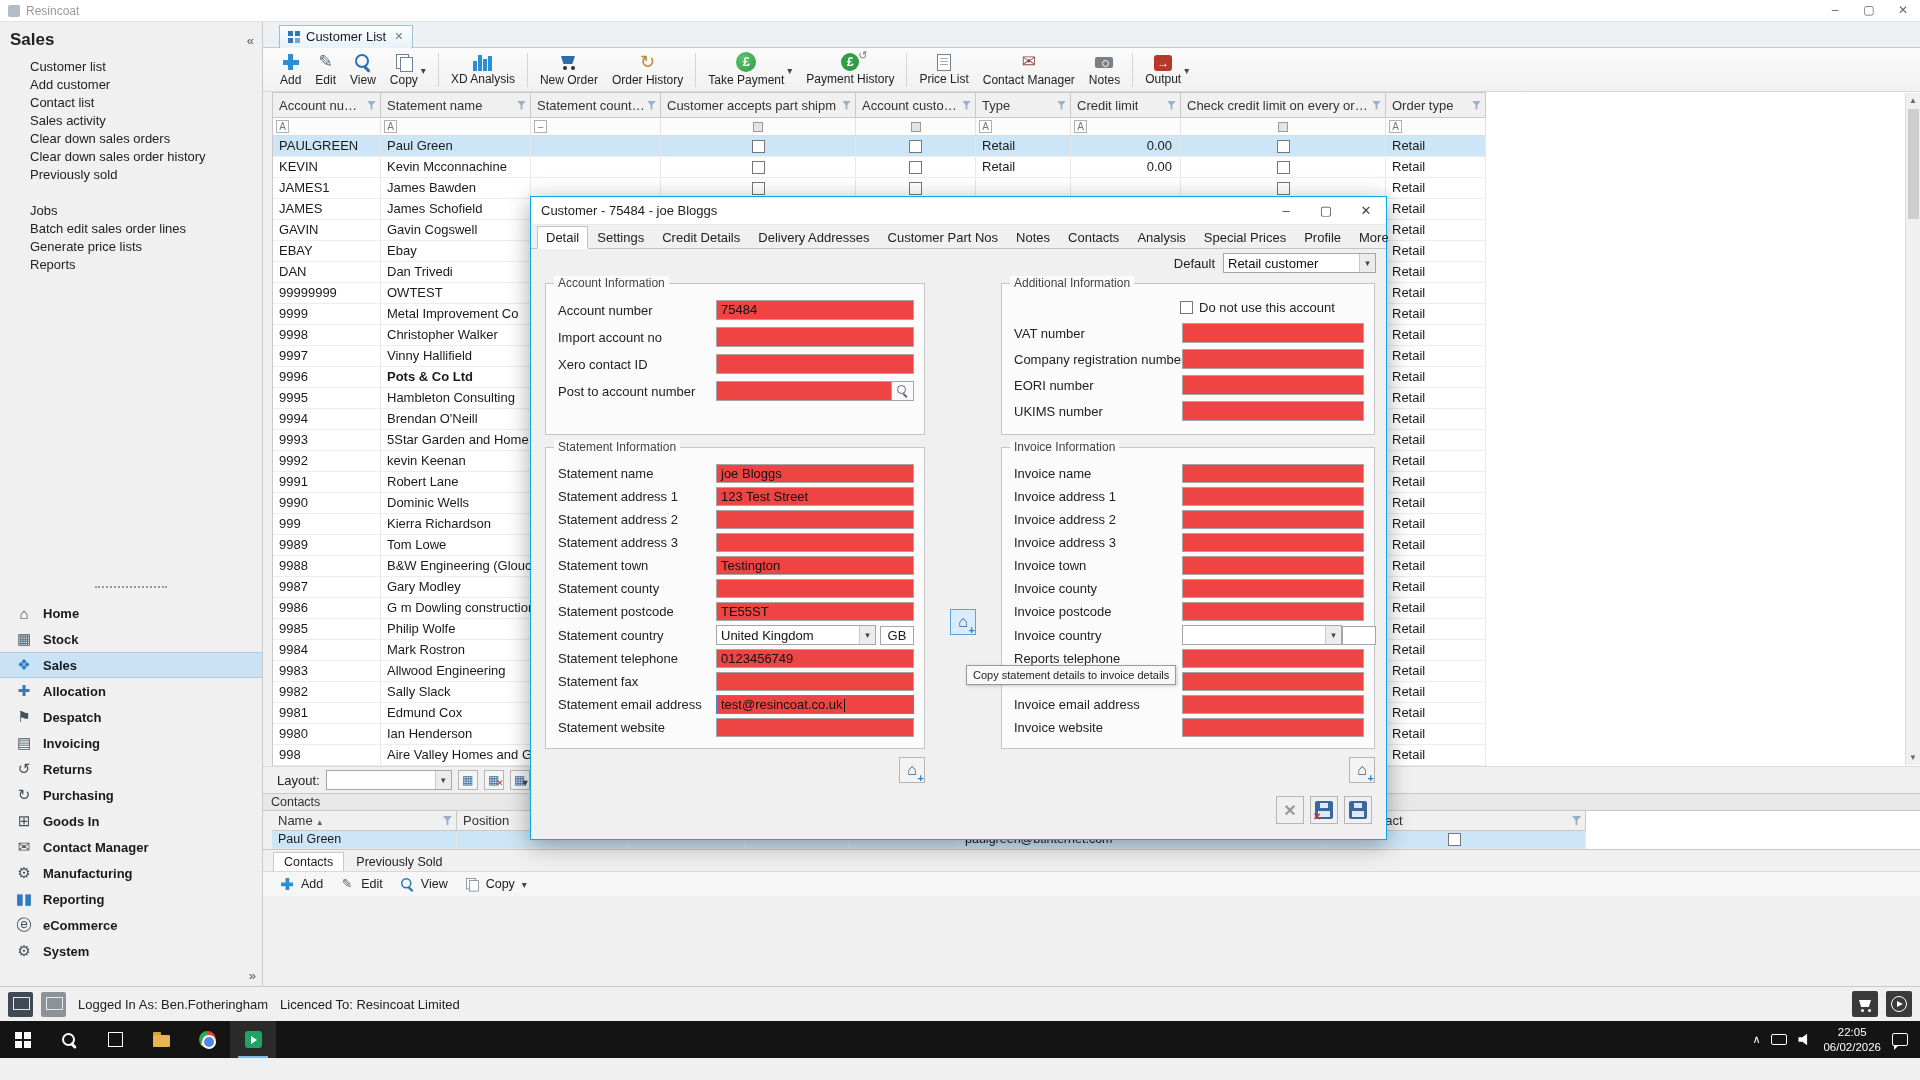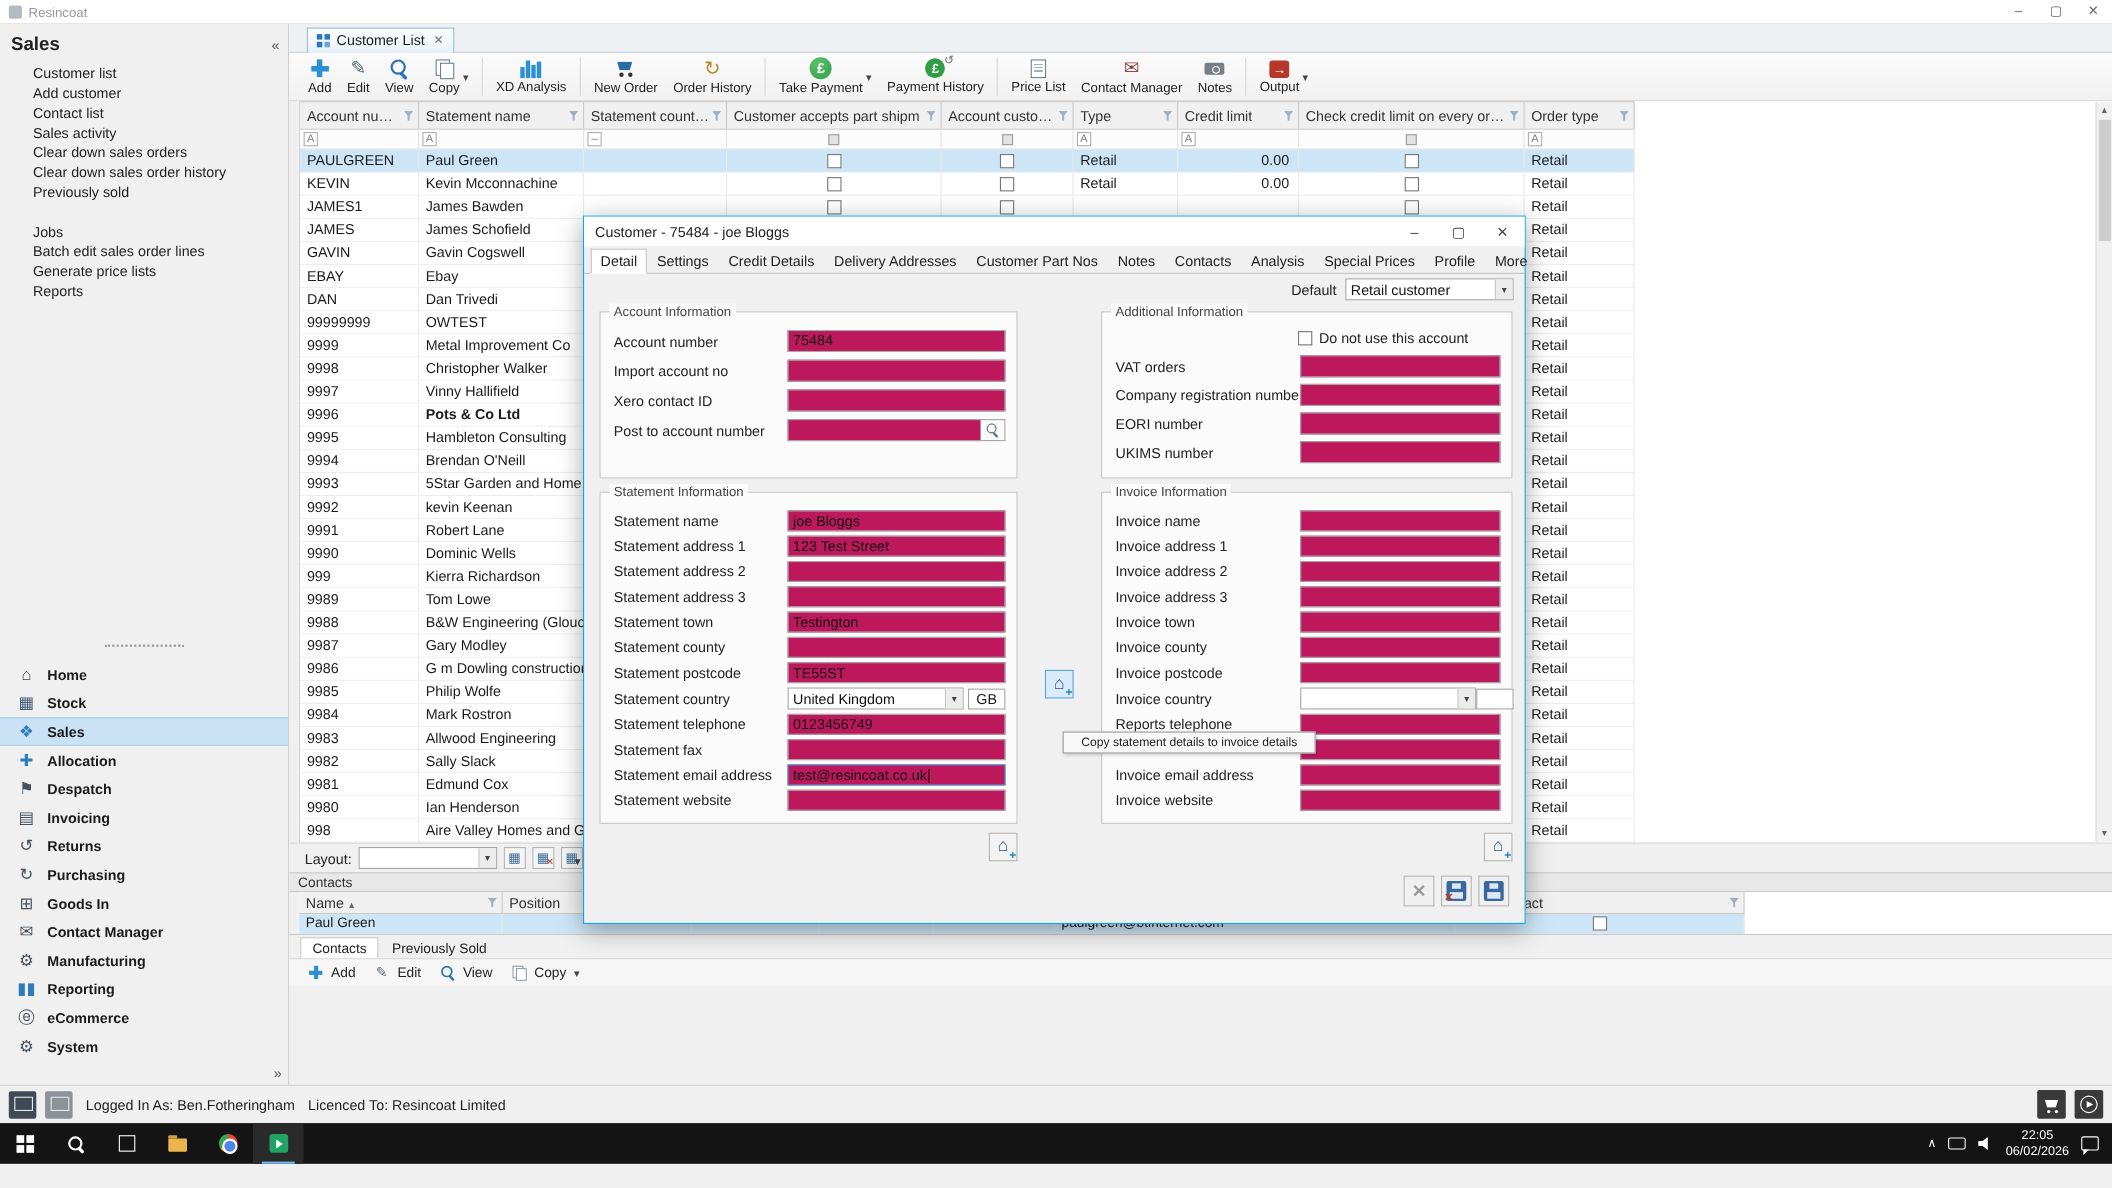--- a/index.html
+++ b/index.html
@@ -205,39 +205,39 @@
 .gb-account{left:14px;top:86px;width:380px;height:152px}
 .gb-statement{left:14px;top:250px;width:380px;height:302px}
 .gb-additional{left:470px;top:86px;width:374px;height:152px}
 .gb-invoice{left:470px;top:250px;width:374px;height:302px}
 .frow{display:flex;align-items:center;margin-bottom:4px}
 .gb-account .frow{margin-bottom:7px}
 .gb-additional .frow{margin-bottom:6px}
 .flabel{font-size:13px;color:#222;flex:0 0 auto;white-space:nowrap;overflow:hidden}
 .lw-left{width:158px}
 .lw-right{width:168px}
-.finput{height:19px;background:#be185d;border:1px solid #a6a6a6;flex:1;font-size:13px;line-height:17px;padding:0 4px;color:#111;overflow:hidden;white-space:nowrap}
+.finput{height:19px;background:#ef4444;border:1px solid #a6a6a6;flex:1;font-size:13px;line-height:17px;padding:0 4px;color:#111;overflow:hidden;white-space:nowrap}
 .gb-account .finput,.gb-additional .finput{height:20px}
 .finput.focused{border-color:#3d8edb}
 .caret{display:inline-block;width:1px;height:13px;background:#111;vertical-align:middle;margin-left:1px}
 .mag-btn{width:22px;height:20px;border:1px solid #a6a6a6;border-left:none;background:#fafafa;display:flex;align-items:center;justify-content:center}
 .mag-sm{width:14px;height:14px;position:relative}
 .mag-sm::before{content:'';position:absolute;left:1px;top:1px;width:7px;height:7px;border:1.8px solid #5a6b7a;border-radius:50%}
 .mag-sm::after{content:'';position:absolute;left:8.5px;top:8.5px;width:5px;height:2px;background:#5a6b7a;transform:rotate(45deg);transform-origin:0 0}
 .row-select{flex:0 0 160px}
 .code-box{margin-left:auto;flex:0 0 34px;height:19px;background:#fff;border:1px solid #a6a6a6;font-size:13px;text-align:center;line-height:17px}
 .cbrow{display:flex;align-items:center;gap:6px;margin-bottom:8px;padding-left:166px}
 .cbrow .cb-label{font-size:13px;color:#222}
 .house-btn{position:absolute;width:26px;height:26px;border:1px solid #b5b5b5;background:#f3f3f3;display:flex;align-items:center;justify-content:center;font-size:16px;color:#2a5b8a}
 .house-btn .plus{position:absolute;right:0;bottom:-2px;font-size:11px;color:#1f86d2;font-weight:bold}
 .house-btn.hl{background:#d9ecfb;border-color:#5ea3d8}
 .house-mid{left:419px;top:412px}
 .house-left{left:368px;top:560px}
 .house-right{left:818px;top:560px}
-.tooltip{position:absolute;left:435px;top:468px;background:#f8f8f8;border:1px solid #9a9a9a;font-size:11px;color:#222;padding:3px 16px;white-space:nowrap;z-index:5;box-shadow:1px 1px 3px rgba(0,0,0,.2)}
+.tooltip{position:absolute;left:435px;top:468px;background:#f8f8f8;border:1px solid #9a9a9a;font-size:11px;color:#222;padding:3px 6px;white-space:nowrap;z-index:5;box-shadow:1px 1px 3px rgba(0,0,0,.2)}
 .dlg-actions{position:absolute;top:599px;right:14px;display:flex;gap:6px}
 .act-btn{width:28px;height:28px;border:1px solid #b5b5b5;background:#f0f0f0;display:flex;align-items:center;justify-content:center;position:relative}
 .act-x{font-size:16px;font-weight:bold;color:#9a9a9a}
 .act-redx{position:absolute;left:2px;bottom:1px;font-size:10px;font-weight:bold;color:#c0392b}
 </style>
 </head>
 <body>
 
 <div class="screen">
 
@@ -1265,21 +1265,21 @@
         </div>
     </div>
     <div class="gb gb-additional">
       <span class="gb-title">Additional Information</span>
       <div class="cbrow">
         <span class="cb"></span>
         <span class="cb-label">Do not use this account</span>
       </div>
       <div id="additional-fields">
           <div class="frow">
-            <span class="flabel lw-right">VAT orders</span>
+            <span class="flabel lw-right">VAT number</span>
             <div class="finput"></div>
           </div>
           <div class="frow">
             <span class="flabel lw-right">Company registration number</span>
             <div class="finput"></div>
           </div>
           <div class="frow">
             <span class="flabel lw-right">EORI number</span>
             <div class="finput"></div>
           </div>

